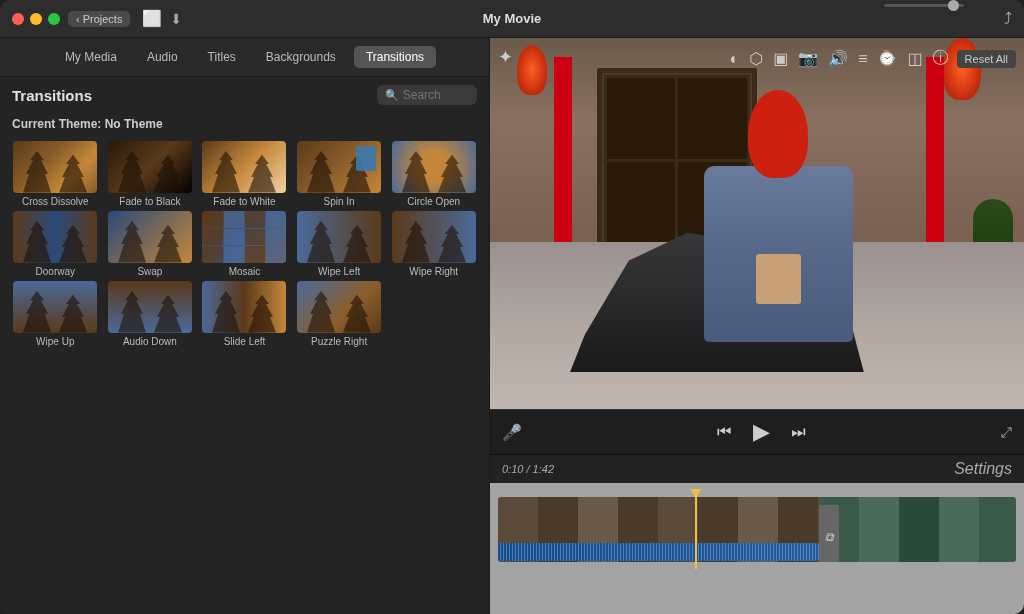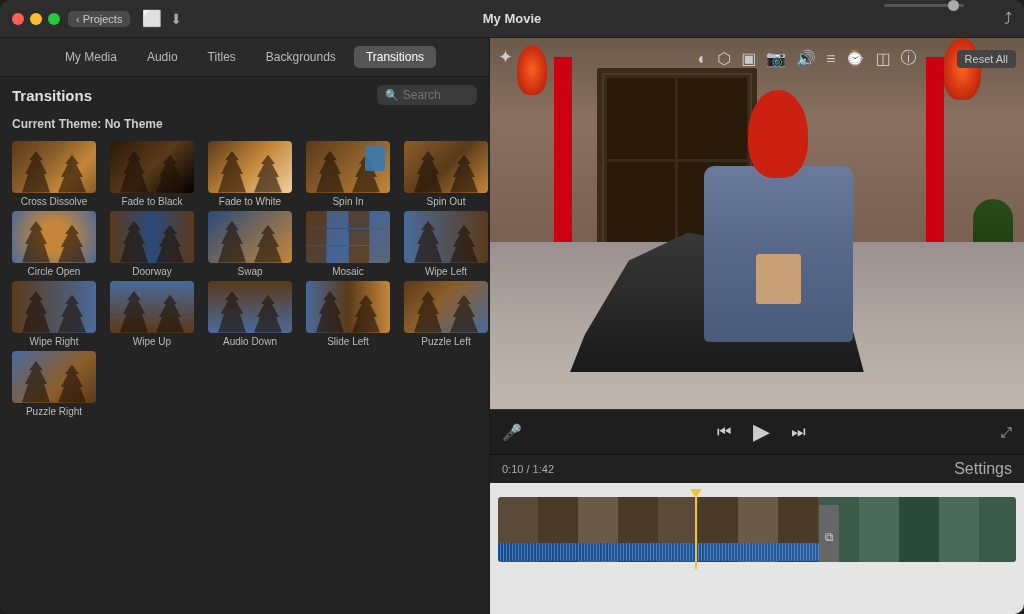--- a/index.html
+++ b/index.html
@@ -142,21 +142,21 @@
       color: #ccc;
     }
 
     
     .transitions-grid {
       flex: 1;
       overflow-y: auto;
       padding: 4px 12px 16px;
       display: grid;
       grid-template-columns: repeat(5, 1fr);
-      gap: 4px 14px;
+      gap: 4px 8px;
       align-content: start;
     }
     .transitions-grid::-webkit-scrollbar { width: 6px; }
     .transitions-grid::-webkit-scrollbar-track { background: transparent; }
     .transitions-grid::-webkit-scrollbar-thumb { background: #555; border-radius: 3px; }
 
     .transition-item {
       display: flex;
       flex-direction: column;
       align-items: center;
@@ -262,21 +262,20 @@
       padding: 2px;
     }
     .reset-all-btn {
       background: #444;
       border: none;
       border-radius: 4px;
       color: #ccc;
       font-size: 11px;
       padding: 3px 8px;
       cursor: pointer;
-      margin-left: 32px;
     }
     .wand-icon {
       position: absolute;
       top: 8px;
       left: 8px;
       color: #ccc;
       font-size: 18px;
       cursor: pointer;
       z-index: 10;
     }
@@ -444,25 +443,26 @@
       cursor: pointer;
       display: flex;
       align-items: center;
       justify-content: center;
     }
     .fullscreen-icon { color: #aaa; font-size: 14px; cursor: pointer; }
 
     
     .timeline-area {
       height: 160px;
-      background: #e5e5e5;
+      background: #a3a3a3;
       border-top: 1px solid #111;
       display: flex;
       flex-direction: column;
       flex-shrink: 0;
+      font-style: italic;
     }
     .timeline-controls {
       display: flex;
       align-items: center;
       justify-content: space-between;
       padding: 4px 12px;
       background: #222;
       height: 28px;
     }
     .time-display {
@@ -693,31 +693,20 @@
               <svg class="tree-svg" viewBox="0 0 84 45" preserveAspectRatio="none" xmlns="http://www.w3.org/2000/svg">
       <polygon points="10,45 16,25 13,25 20,10 17,10 24,0 31,10 28,10 35,25 32,25 38,45" fill="rgba(30,15,5,0.7)"></polygon>
       <polygon points="46,45 52,28 49,28 56,14 53,14 60,4 67,14 64,14 71,28 68,28 74,45" fill="rgba(30,15,5,0.7)"></polygon>
     </svg>
             </div>
             <div class="spin-in-overlay"></div>
           </div>
           <span class="transition-label">Spin In</span>
         </div>
         <div class="transition-item">
-          <div class="transition-thumb thumb-spin-out">
-            <div class="thumb-overlay">
-              <svg class="tree-svg" viewBox="0 0 84 45" preserveAspectRatio="none" xmlns="http://www.w3.org/2000/svg">
-      <polygon points="10,45 16,25 13,25 20,10 17,10 24,0 31,10 28,10 35,25 32,25 38,45" fill="rgba(30,15,5,0.7)"></polygon>
-      <polygon points="46,45 52,28 49,28 56,14 53,14 60,4 67,14 64,14 71,28 68,28 74,45" fill="rgba(30,15,5,0.7)"></polygon>
-    </svg>
-            </div>
-          </div>
-          <span class="transition-label">Spin Out</span>
-        </div>
-        <div class="transition-item">
           <div class="transition-thumb thumb-circle-open">
             <div class="thumb-overlay">
               <svg class="tree-svg" viewBox="0 0 84 45" preserveAspectRatio="none" xmlns="http://www.w3.org/2000/svg">
       <polygon points="10,45 16,25 13,25 20,10 17,10 24,0 31,10 28,10 35,25 32,25 38,45" fill="rgba(30,15,5,0.7)"></polygon>
       <polygon points="46,45 52,28 49,28 56,14 53,14 60,4 67,14 64,14 71,28 68,28 74,45" fill="rgba(30,15,5,0.7)"></polygon>
     </svg>
             </div>
           </div>
           <span class="transition-label">Circle Open</span>
         </div>
@@ -809,31 +798,20 @@
         <div class="transition-item">
           <div class="transition-thumb thumb-slide-left">
             <div class="thumb-overlay">
               <svg class="tree-svg" viewBox="0 0 84 45" preserveAspectRatio="none" xmlns="http://www.w3.org/2000/svg">
       <polygon points="10,45 16,25 13,25 20,10 17,10 24,0 31,10 28,10 35,25 32,25 38,45" fill="rgba(30,15,5,0.7)"></polygon>
       <polygon points="46,45 52,28 49,28 56,14 53,14 60,4 67,14 64,14 71,28 68,28 74,45" fill="rgba(30,15,5,0.7)"></polygon>
     </svg>
             </div>
           </div>
           <span class="transition-label">Slide Left</span>
-        </div>
-        <div class="transition-item">
-          <div class="transition-thumb thumb-puzzle-left">
-            <div class="thumb-overlay">
-              <svg class="tree-svg" viewBox="0 0 84 45" preserveAspectRatio="none" xmlns="http://www.w3.org/2000/svg">
-      <polygon points="10,45 16,25 13,25 20,10 17,10 24,0 31,10 28,10 35,25 32,25 38,45" fill="rgba(30,15,5,0.7)"></polygon>
-      <polygon points="46,45 52,28 49,28 56,14 53,14 60,4 67,14 64,14 71,28 68,28 74,45" fill="rgba(30,15,5,0.7)"></polygon>
-    </svg>
-            </div>
-          </div>
-          <span class="transition-label">Puzzle Left</span>
         </div>
         <div class="transition-item">
           <div class="transition-thumb thumb-puzzle-right">
             <div class="thumb-overlay">
               <svg class="tree-svg" viewBox="0 0 84 45" preserveAspectRatio="none" xmlns="http://www.w3.org/2000/svg">
       <polygon points="10,45 16,25 13,25 20,10 17,10 24,0 31,10 28,10 35,25 32,25 38,45" fill="rgba(30,15,5,0.7)"></polygon>
       <polygon points="46,45 52,28 49,28 56,14 53,14 60,4 67,14 64,14 71,28 68,28 74,45" fill="rgba(30,15,5,0.7)"></polygon>
     </svg>
             </div>
           </div>

